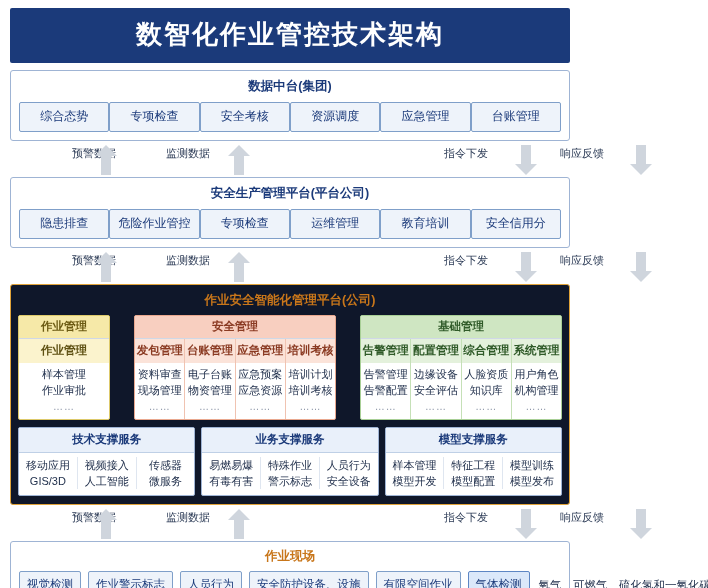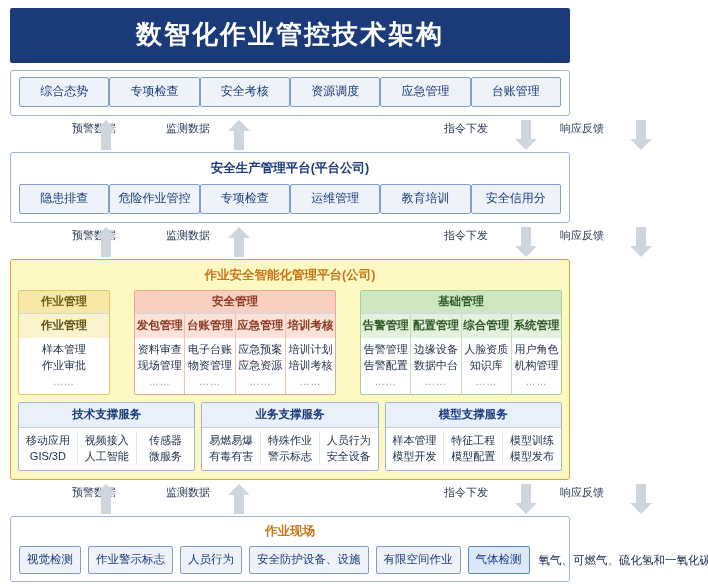--- a/index.html
+++ b/index.html
@@ -41,21 +41,21 @@
   .arrow{position:absolute;width:22px;height:30px;}
   .arrow i{display:block;position:absolute;left:6px;top:10px;width:10px;height:20px;background:#cfd5dd;}
   .arrow b{display:block;position:absolute;left:0;top:0;width:0;height:0;border-left:11px solid transparent;border-right:11px solid transparent;}
   .arrow.up b{border-bottom:11px solid #cfd5dd;top:0;}
   .arrow.up i{top:10px;height:20px;}
   .arrow.down b{border-top:11px solid #cfd5dd;top:19px;}
   .arrow.down i{top:0;height:20px;}
 
   
   .mid{
-    border:1px solid #e0a33a;background:#fef9c3;border-radius:3px;
+    border:1px solid #e0a33a;background:#0f172a;border-radius:3px;
     margin-top:7px;padding:5px 7px 8px 7px;box-sizing:border-box;
   }
   .mid-title{text-align:center;font-weight:bold;font-size:12.5px;color:#c8761a;margin:2px 0 6px 0;}
 
   .groups{display:flex;gap:24px;}
   .grp{border:1px solid #cfd8e6;border-radius:2px;background:#fff;box-sizing:border-box;}
   .grp-head{
     text-align:center;font-weight:bold;font-size:11.5px;padding:3px 0 4px 0;
     border-bottom:1px solid #cfd8e6;
   }
@@ -107,20 +107,21 @@
   .site-plain{font-size:11.5px;color:#22314d;display:flex;align-items:center;white-space:nowrap;padding-left:2px;}
 </style>
 </head>
 <body>
 
 <div class="page">
 
   <div class="title-bar">数智化作业管控技术架构</div>
 
   <div class="panel">
+    <div class="panel-title">数据中台(集团)</div>
     <div class="chip-row">
       <div class="chip">综合态势</div>
       <div class="chip">专项检查</div>
       <div class="chip">安全考核</div>
       <div class="chip">资源调度</div>
       <div class="chip">应急管理</div>
       <div class="chip">台账管理</div>
     </div>
   </div>
 
@@ -247,21 +248,21 @@
             <div class="col-body">
               <div>告警管理</div>
               <div>告警配置</div>
               <span class="dots">……</span>
             </div>
           </div>
           <div class="col">
             <div class="col-head">配置管理</div>
             <div class="col-body">
               <div>边缘设备</div>
-              <div>数据中台</div>
+              <div>安全评估</div>
               <span class="dots">……</span>
             </div>
           </div>
           <div class="col">
             <div class="col-head">综合管理</div>
             <div class="col-body">
               <div>人脸资质</div>
               <div>知识库</div>
               <span class="dots">……</span>
             </div>

